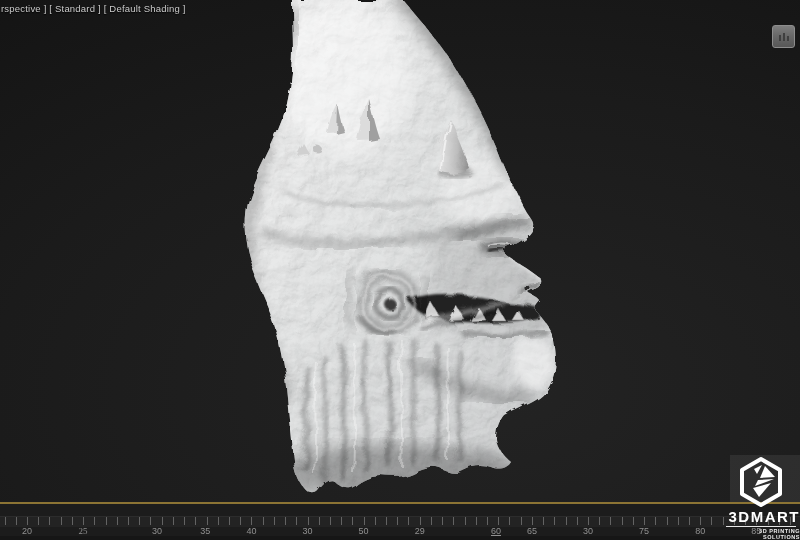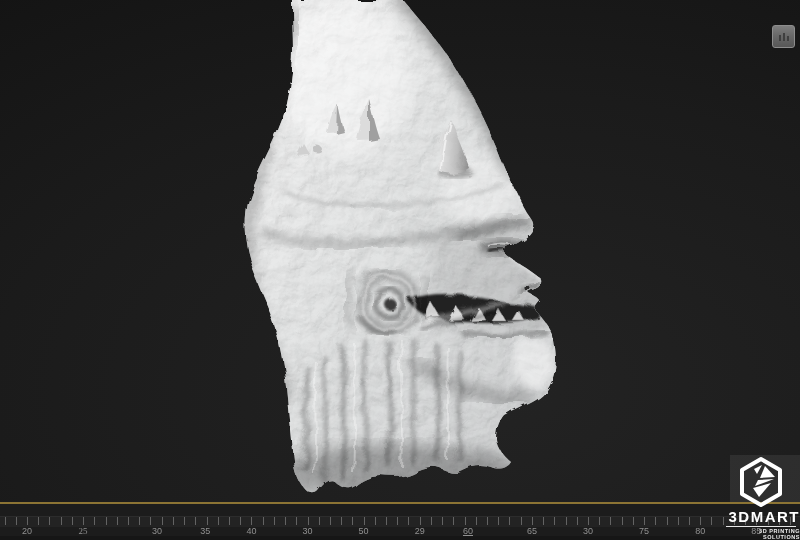--- a/index.html
+++ b/index.html
@@ -52,20 +52,21 @@
     line-height:14px; margin-top:2px;
   }
   .wm .rule { width:70px; height:1px; background:#e8e8e8; margin:2px auto 1px auto; }
   .wm .tagline { color:#f0f0f0; font-size:5.5px; letter-spacing:0.55px; font-weight:bold; }
 </style>
 </head>
 <body>
 
 <div class="stage">
 
+  <div class="vp-label">rspective ] [ Standard ] [ Default Shading ]</div>
 
   <div class="nav-widget">
     <span class="glyph">
         <i></i>
         <i></i>
         <i></i>
       </span>
   </div>
 
   <svg class="model-svg" width="800" height="540" viewBox="0 0 800 540">
@@ -288,21 +289,21 @@
       <div class="tick" style="left: 778.74px; background: rgb(99, 99, 99);"></div>
       <div class="tick" style="left: 789.96px; background: rgb(99, 99, 99);"></div>
       <div class="tick-num" style="left: 27px; color: rgb(145, 145, 145);">20</div>
       <div class="tick-num" style="left: 83.1px; color: rgb(145, 145, 145); font-family: Liberation Serif, serif;">25</div>
       <div class="tick-num" style="left: 157px; color: rgb(145, 145, 145);">30</div>
       <div class="tick-num" style="left: 195.3px; color: rgb(145, 145, 145); text-align: right;">35</div>
       <div class="tick-num" style="left: 251.4px; color: rgb(145, 145, 145);">40</div>
       <div class="tick-num" style="left: 307.5px; color: rgb(145, 145, 145);">30</div>
       <div class="tick-num" style="left: 363.6px; color: rgb(145, 145, 145);">50</div>
       <div class="tick-num" style="left: 419.7px; color: rgb(145, 145, 145);">29</div>
-      <div class="tick-num" style="left: 468px; color: rgb(145, 145, 145); text-decoration: underline;">60</div>
+      <div class="tick-num" style="left: 496px; color: rgb(145, 145, 145); text-decoration: underline;">60</div>
       <div class="tick-num" style="left: 531.9px; color: rgb(145, 145, 145);">65</div>
       <div class="tick-num" style="left: 588px; color: rgb(145, 145, 145);">30</div>
       <div class="tick-num" style="left: 644.1px; color: rgb(145, 145, 145);">75</div>
       <div class="tick-num" style="left: 700.2px; color: rgb(145, 145, 145);">80</div>
       <div class="tick-num" style="left: 756.3px; color: rgb(145, 145, 145);">85</div>
     </div>
 
   <div class="wm">
     <svg class="hex" width="48" height="52" viewBox="0 0 48 52">
       <polygon points="24,3 43,14 43,38 24,49 5,38 5,14" fill="none" stroke="#ffffff" stroke-width="4" stroke-linejoin="round"></polygon>

